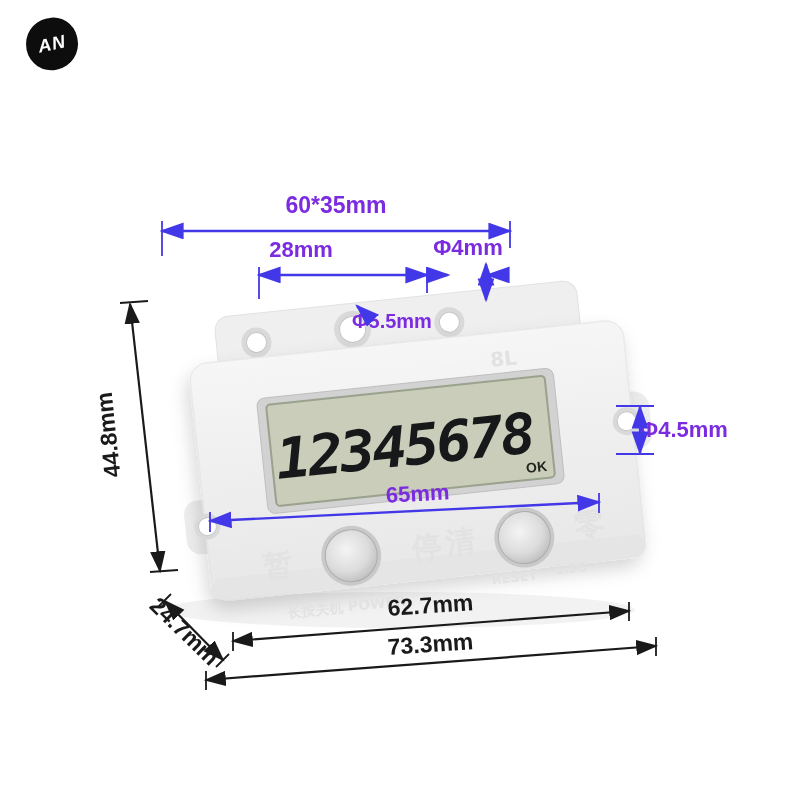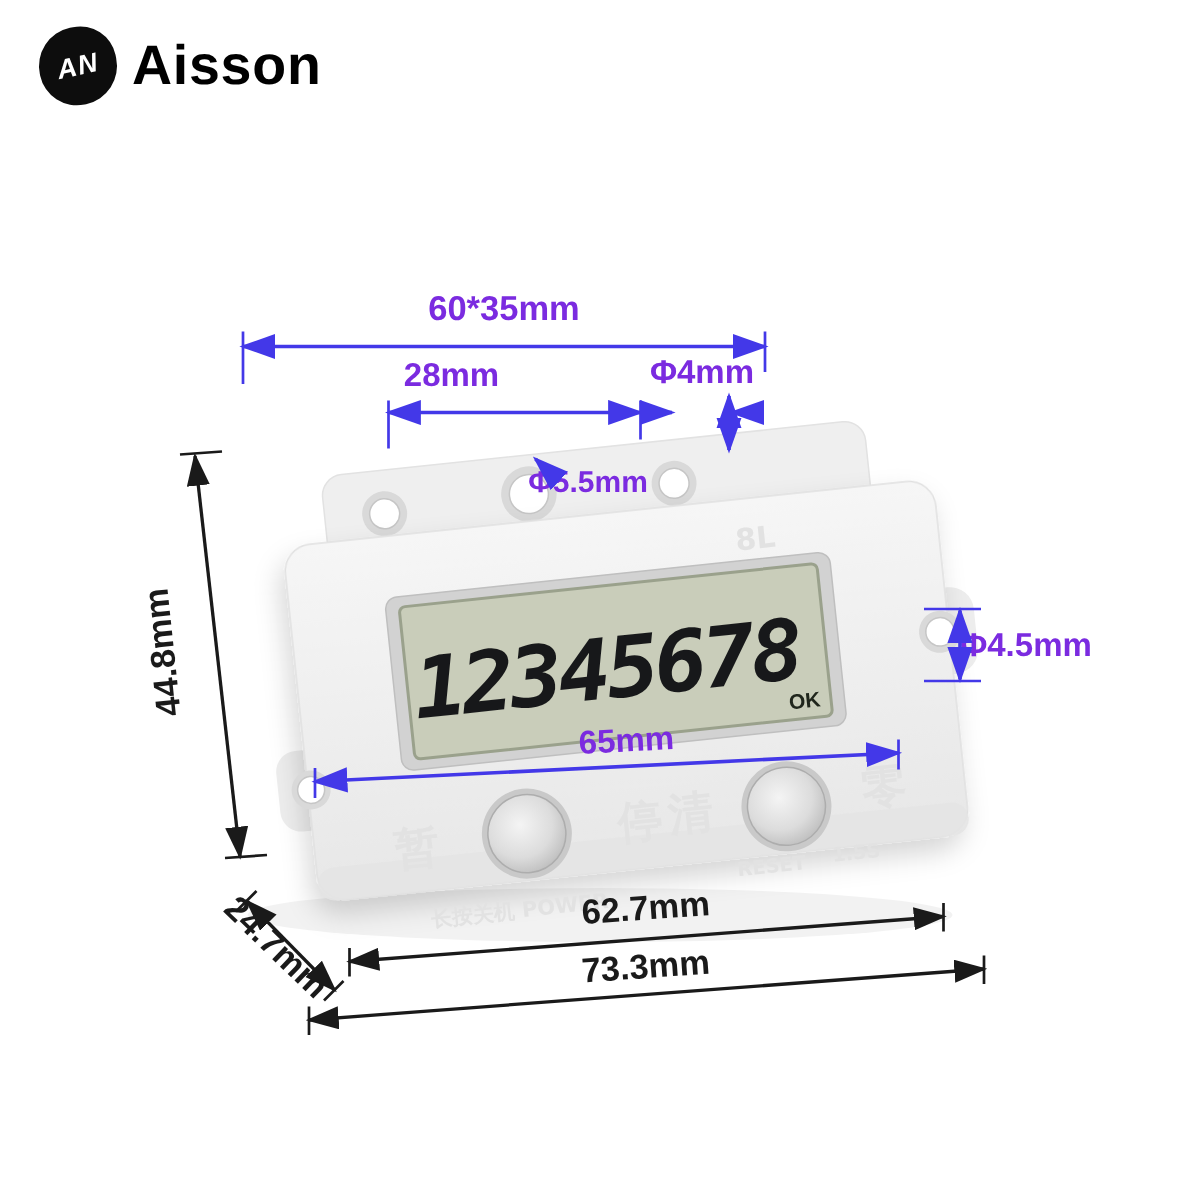--- a/index.html
+++ b/index.html
@@ -26,21 +26,20 @@
     font-family:"DejaVu Sans Mono",monospace;fill:#17181a;letter-spacing:-3px;}
   .lcd-ok{font:700 14px "Liberation Sans",sans-serif;fill:#20261c;}
 </style>
 </head>
 <body>
 
 <div class="brand">
   <div class="logo-mark">
     <span>AN</span>
   </div>
-  <div class="brand-name">Aisson</div>
 </div>
 
 <svg width="800" height="800" viewBox="0 0 800 800">
   <defs>
     <marker id="ab" markerWidth="10" markerHeight="8" refX="9" refY="3.5" orient="auto-start-reverse">
       <path d="M0,0 L10,3.5 L0,7 Z" fill="#4338E8"></path>
     </marker>
     <marker id="ak" markerWidth="10" markerHeight="8" refX="9" refY="3.5" orient="auto-start-reverse">
       <path d="M0,0 L10,3.5 L0,7 Z" fill="#1A1A1A"></path>
     </marker>

